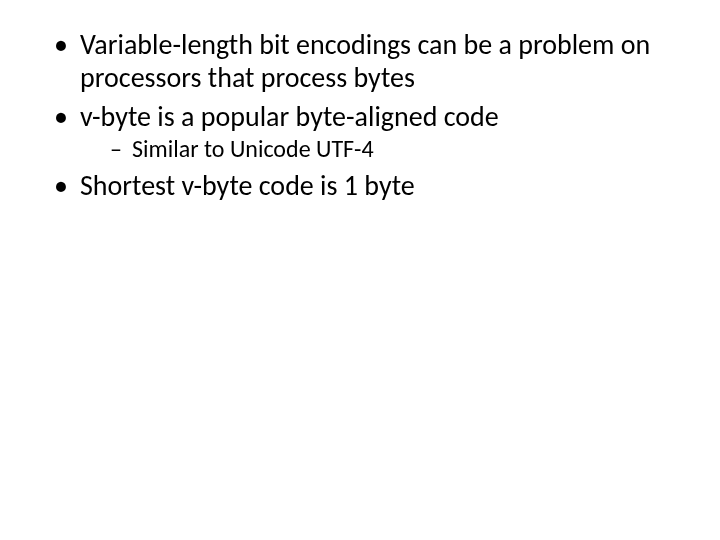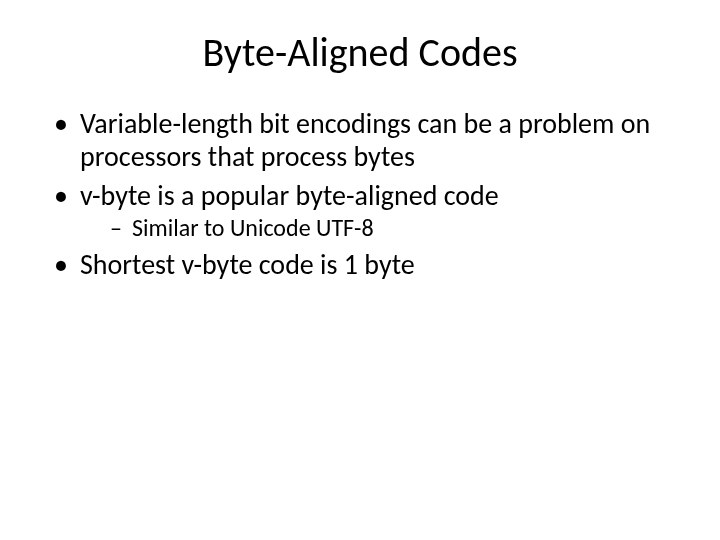--- a/index.html
+++ b/index.html
@@ -64,31 +64,30 @@
     top: 0;
     font-size: 24px;
     line-height: 1.18;
   }
   .ital { }
 </style>
 </head>
 <body>
 
 <div class="slide">
-  <h1 class="title">Byte-Aligned Codes</h1>
 
   <ul class="level1">
     <li>
       <span>Variable-length bit encodings can be a problem on processors that process bytes</span>
     </li>
     <li>
       <span class="ital">v-byte</span><span> is a popular byte-aligned code</span>
       <ul class="level2">
         <li>
-          <span>Similar to Unicode UTF-8</span>
+          <span>Similar to Unicode UTF-4</span>
         </li>
       </ul>
     </li>
     <li>
       <span>Shortest v-byte code is 1 byte</span>
     </li>
   </ul>
 </div>
 
 </body></html>

